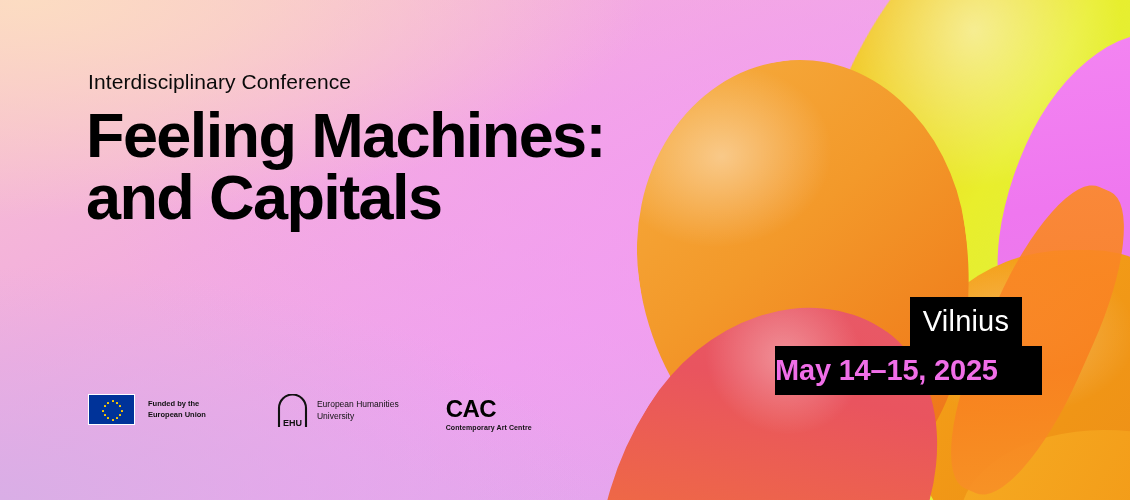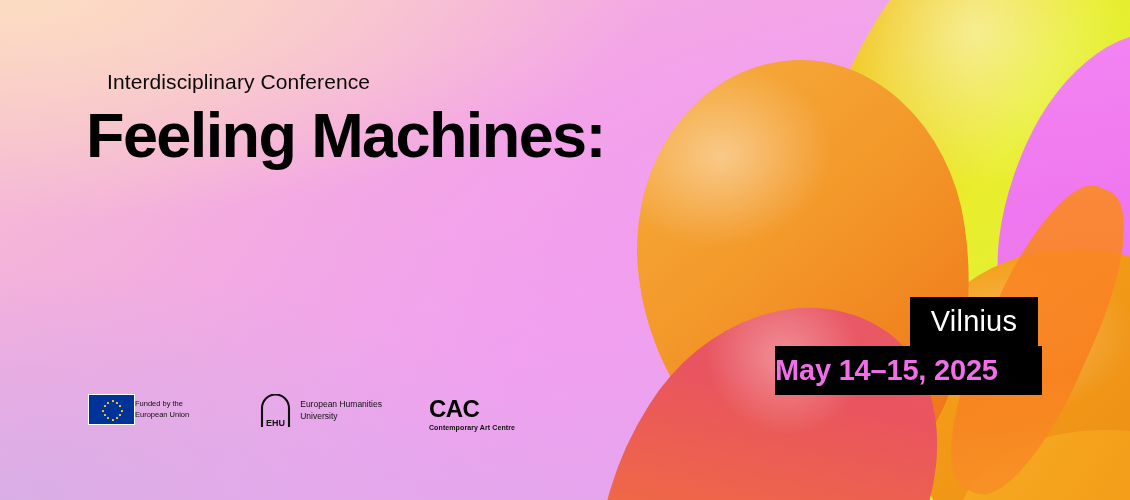--- a/index.html
+++ b/index.html
@@ -95,36 +95,35 @@
     background:linear-gradient(120deg,#f6ab22 0%, #f39b18 60%, #ef8d16 100%);
   }
 
   
   .content { position:absolute; inset:0; }
 
   .eyebrow {
     position:absolute; left:88px; top:70px;
     font-size:21px; font-weight:400; color:#0a0a0a;
     letter-spacing:.1px;
-    margin-left:19px;
   }
 
   .title {
     position:absolute; left:86px; top:104px;
     font-size:63px; line-height:.99;
     font-weight:700; color:#000;
     letter-spacing:-1.6px;
     font-stretch:semi-condensed;
   }
   .title span { display:block; }
 
   
   .badge-city {
     position:absolute; left:910px; top:297px;
-    width:128px; height:49px;
+    width:112px; height:49px;
     background:#000;
     display:flex; align-items:center; justify-content:center;
   }
   .badge-city-text { color:#fff; font-size:29px; font-weight:400; letter-spacing:.2px; }
 
   .badge-date {
     position:absolute; left:775px; top:346px;
     width:267px; height:49px;
     background:#000;
     display:flex; align-items:center; 
@@ -139,22 +138,22 @@
   .logo-eu { margin-right:49px; }
   .eu-flag {
     width:47px; height:31px; background:#003399;
     border:1px solid #ffffff;
     position:relative; flex:none;
   }
   .eu-flag .star {
     position:absolute; width:2px; height:2px; background:#ffcc00; border-radius:.5px;
   }
   .logo-eu-text {
-    margin-left:0; font-size:7.5px; line-height:1.35;
-    font-weight:400; color:#111; white-space:pre-line;
+    margin-left:13px; font-size:7.5px; line-height:1.35;
+    font-weight:700; color:#111; white-space:pre-line;
   }
 
   .logo-ehu { margin-right:47px; align-items:center; }
   .ehu-mark {
     width:31px; height:34px; flex:none; position:relative;margin-left:22px;
   }
   .ehu-mark svg { display:block; }
   .logo-ehu-text {
     margin-left:9px; font-size:8.5px; line-height:1.4;
     font-weight:400; color:#111; white-space:pre-line;
@@ -179,20 +178,21 @@
     <div class="blob blob-purple"></div>
     <div class="blob blob-red-tube"></div>
   </div>
 
   <div class="content">
 
     <div class="eyebrow">Interdisciplinary Conference</div>
 
     <h1 class="title">
       <span>Feeling Machines:</span>
+      <span>and Capitals</span>
     </h1>
 
     <div class="badge-city">
       <span class="badge-city-text">Vilnius</span>
     </div>
 
     <div class="badge-date">
       <span class="badge-date-text">May 14–15, 2025</span>
     </div>
 

